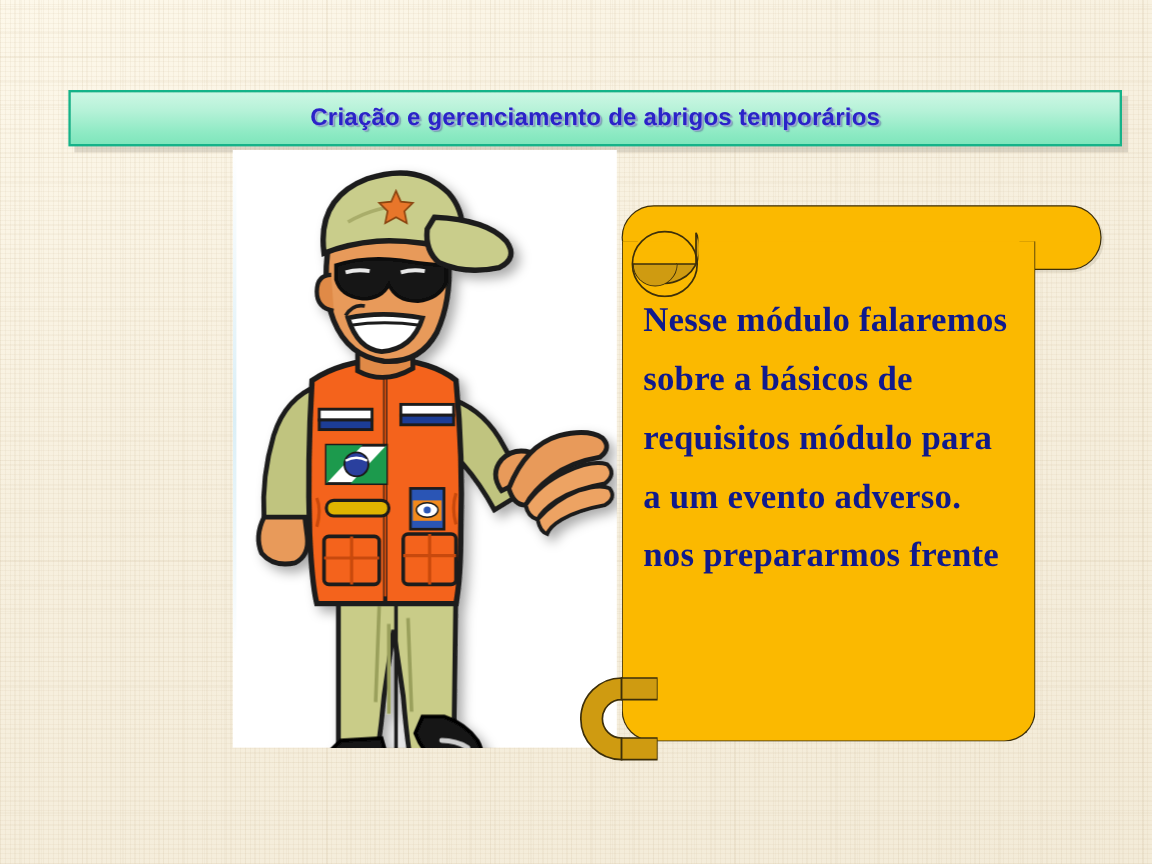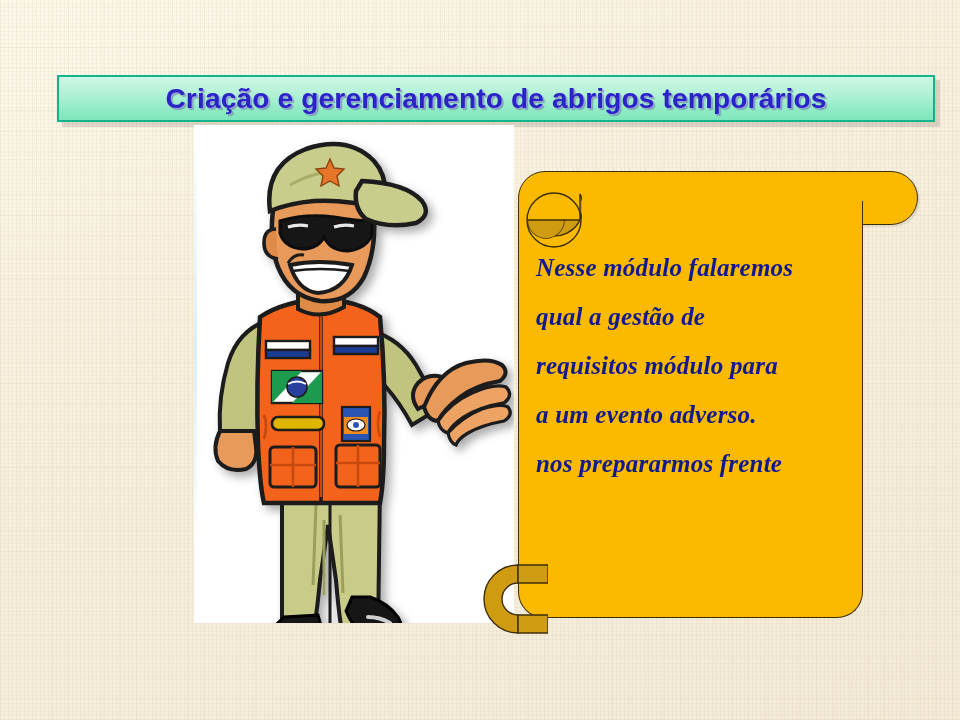--- a/index.html
+++ b/index.html
@@ -25,21 +25,21 @@
   #title-banner{
     position:absolute;left:57px;top:75px;width:878px;height:47px;
     box-sizing:border-box;
     border:2px solid #15b389;
     background:linear-gradient(180deg,#cdf7e4 0%,#b6f2d8 35%,#8eeac4 78%,#7fe6bc 100%);
     box-shadow:5px 5px 0 rgba(120,110,95,.22);
     display:flex;align-items:center;justify-content:center;
   }
   #title-text{
     font-family:"Liberation Sans",sans-serif;
-    font-weight:bold;font-size:28px;letter-spacing:.2px;
+    font-weight:bold;font-size:20px;letter-spacing:.2px;
     color:#2a23c8;white-space:nowrap;
     text-shadow:
       1px 1px 0 #9aa0d8,
       2px 2px 1px rgba(80,80,140,.45);
   }
 
   
   #picture-frame{
     position:absolute;left:194px;top:125px;width:320px;height:498px;
     background:#ffffff;overflow:hidden;
@@ -78,22 +78,22 @@
   }
   
   #curl-bottom{
     position:absolute;left:8px;top:385px;width:92px;height:88px;
   }
 
   
   #scroll-text{
     position:absolute;left:88px;top:75px;width:330px;
     font-family:"Liberation Serif",serif;
-    font-style:italic;font-weight:bold;
-    font-size:25px;line-height:49px;
+    font-weight:bold;
+    font-size:29px;line-height:49px;
     color:#101a8c;
     letter-spacing:.2px;
   }
   #scroll-text .ln{display:block;white-space:nowrap;}
 </style>
 </head>
 <body>
 
 <div id="slide">
 
@@ -234,21 +234,21 @@
     </svg>
 
     <svg id="curl-bottom" viewBox="0 0 92 88">
       <path d="M62 12 A34 34 0 1 0 62 80 L62 62 A16 16 0 1 1 62 30 Z" fill="#cf9b11" stroke="#3d2f0a" stroke-width="1.4"></path>
       <path d="M62 12 L92 12 L92 30 L62 30 Z" fill="#cf9b11" stroke="#3d2f0a" stroke-width="1.4"></path>
       <path d="M62 62 L92 62 L92 80 L62 80 Z" fill="#cf9b11" stroke="#3d2f0a" stroke-width="1.4"></path>
     </svg>
 
     <div id="scroll-text">
       <span class="ln">Nesse módulo falaremos</span>
-      <span class="ln">qual a gestão de</span>
+      <span class="ln">sobre a básicos de</span>
       <span class="ln">requisitos módulo para</span>
       <span class="ln">a um evento adverso.</span>
       <span class="ln">nos prepararmos frente</span>
     </div>
 
   </div>
 
 </div>
 
 </body></html>

